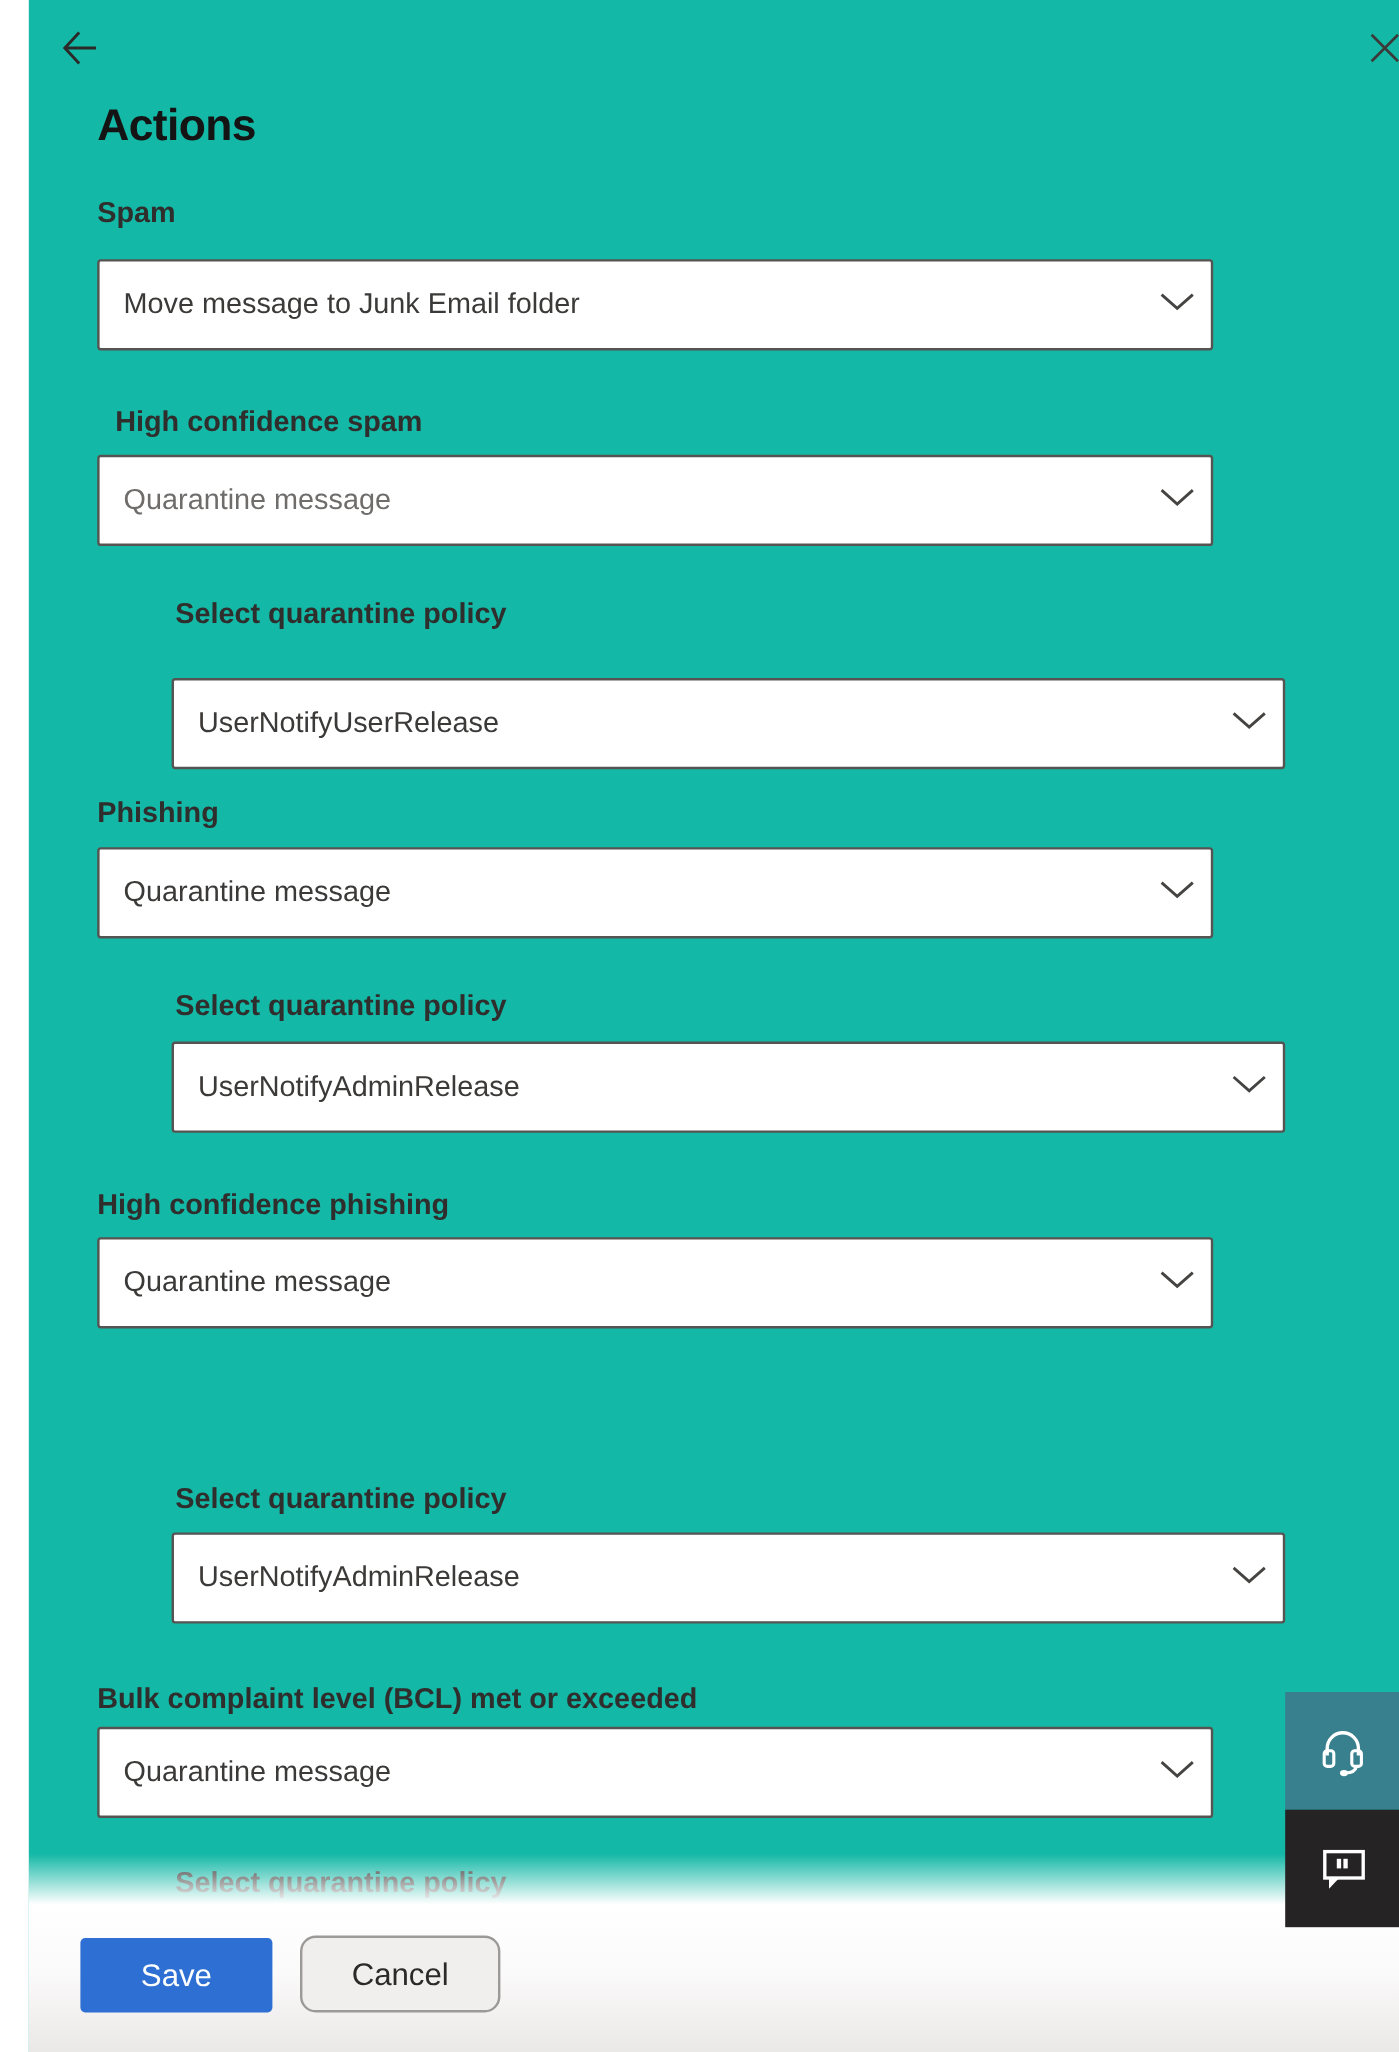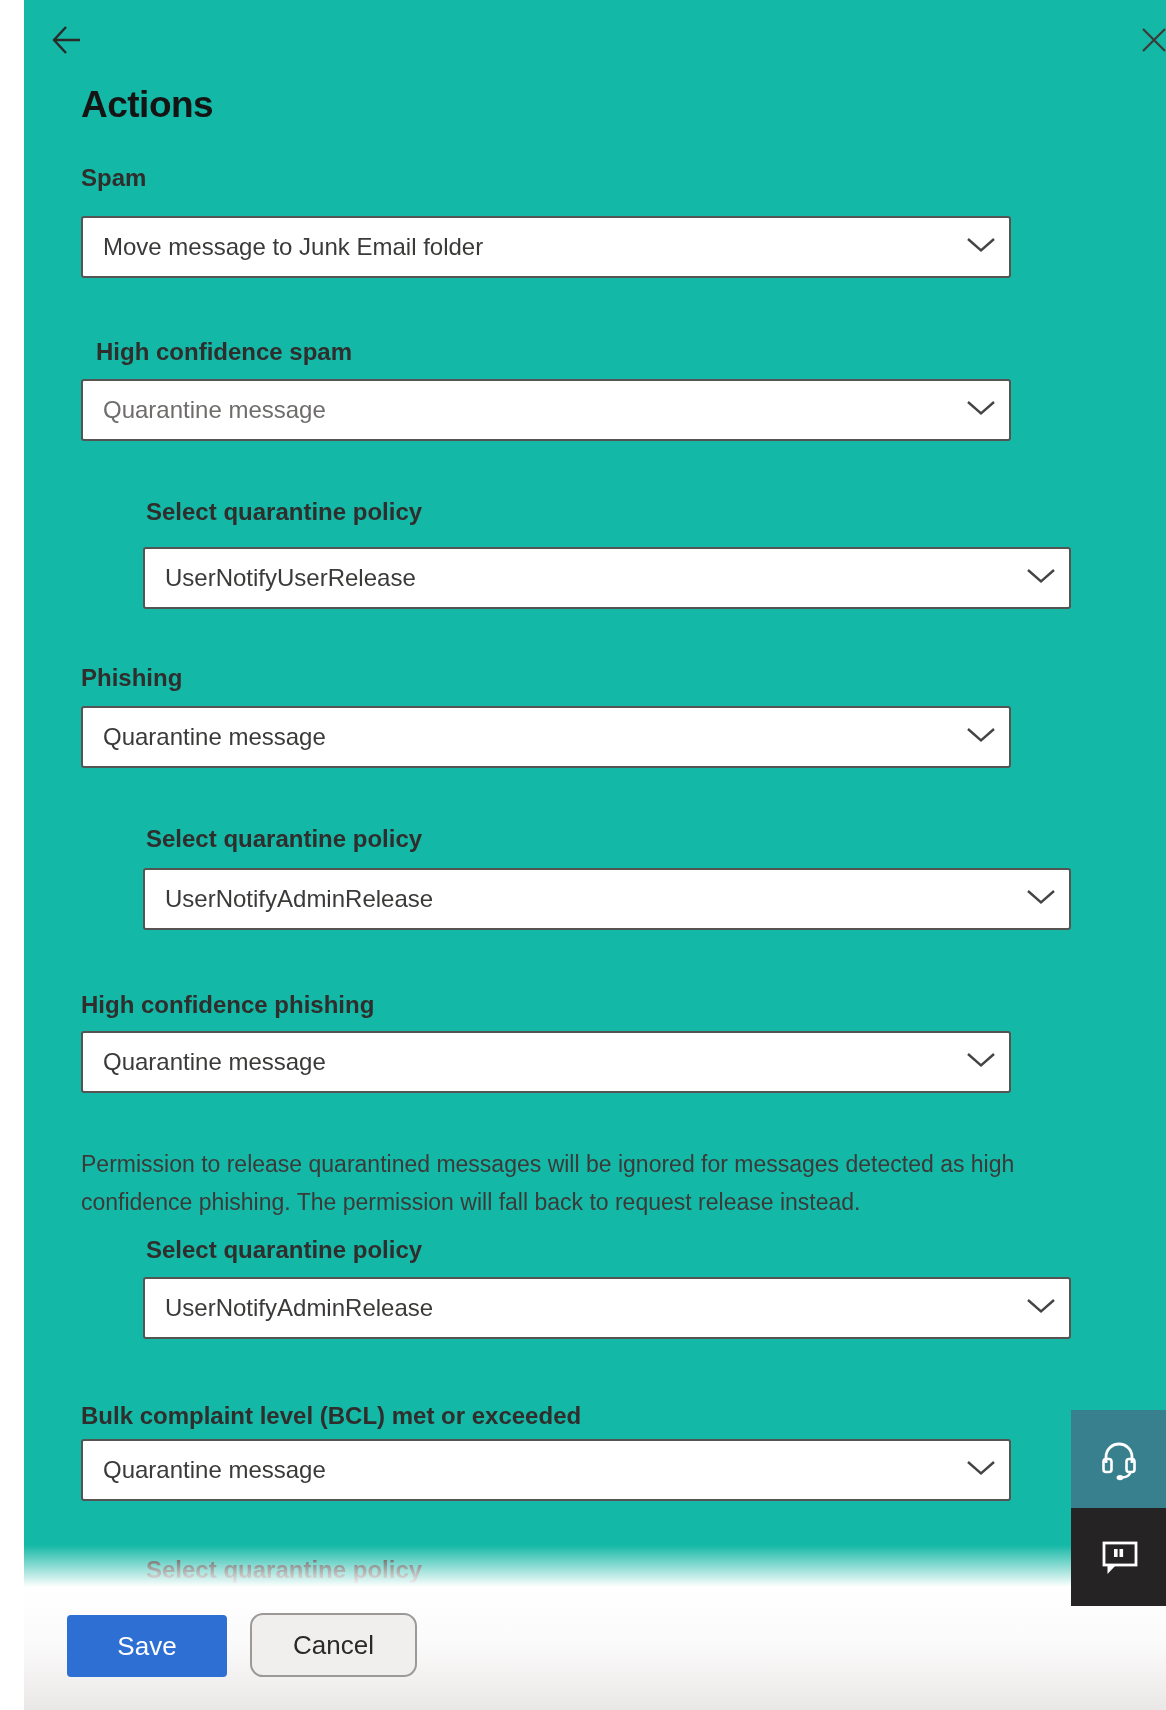--- a/index.html
+++ b/index.html
@@ -16,21 +16,21 @@
     position:absolute;left:57px;top:84px;
     font-size:37px;font-weight:700;color:#151414;letter-spacing:-0.5px;
   }
 
   .field-label{
     position:absolute;
     font-size:24px;font-weight:600;color:#2f2e2d;white-space:nowrap;
   }
 
   .combo{
-    position:absolute;box-sizing:border-box;height:62px;
+    position:absolute;box-sizing:border-box;height:76px;
     background:#fff;border:2px solid #565452;border-radius:3px;
     display:flex;align-items:center;
     padding:0 56px 0 20px;cursor:pointer;
   }
   .combo .val{
     font-size:24px;color:#3b3a39;white-space:nowrap;overflow:hidden;
   }
   .combo .val.muted{color:#6f6d6b;}
   .combo .chev{position:absolute;right:13px;top:50%;transform:translateY(-50%);}
 
@@ -115,21 +115,21 @@
   <div class="combo" style="left:57px;top:379px;width:930px;">
     <span class="val muted">Quarantine message</span>
     <span class="chev">
       <svg width="30" height="16" viewBox="0 0 30 16">
           <polyline points="2,2 15,13.5 28,2" fill="none" stroke="#454443" stroke-width="2.4"></polyline>
         </svg>
     </span>
   </div>
 
   <div class="field-label" style="left:122px;top:498px;">Select quarantine policy</div>
-  <div class="combo" style="left:119px;top:547px;width:928px;">
+  <div class="combo" style="left:119px;top:565px;width:928px;">
     <span class="val">UserNotifyUserRelease</span>
     <span class="chev">
       <svg width="30" height="16" viewBox="0 0 30 16">
           <polyline points="2,2 15,13.5 28,2" fill="none" stroke="#454443" stroke-width="2.4"></polyline>
         </svg>
     </span>
   </div>
 
   <div class="field-label" style="left:57px;top:664px;">Phishing</div>
   <div class="combo" style="left:57px;top:706px;width:930px;">
@@ -154,21 +154,20 @@
   <div class="field-label" style="left:57px;top:991px;">High confidence phishing</div>
   <div class="combo" style="left:57px;top:1031px;width:930px;">
     <span class="val">Quarantine message</span>
     <span class="chev">
       <svg width="30" height="16" viewBox="0 0 30 16">
           <polyline points="2,2 15,13.5 28,2" fill="none" stroke="#454443" stroke-width="2.4"></polyline>
         </svg>
     </span>
   </div>
 
-  <div class="note">Permission to release quarantined messages will be ignored for messages detected as high confidence phishing. The permission will fall back to request release instead.</div>
 
   <div class="field-label" style="left:122px;top:1236px;">Select quarantine policy</div>
   <div class="combo" style="left:119px;top:1277px;width:928px;">
     <span class="val">UserNotifyAdminRelease</span>
     <span class="chev">
       <svg width="30" height="16" viewBox="0 0 30 16">
           <polyline points="2,2 15,13.5 28,2" fill="none" stroke="#454443" stroke-width="2.4"></polyline>
         </svg>
     </span>
   </div>

